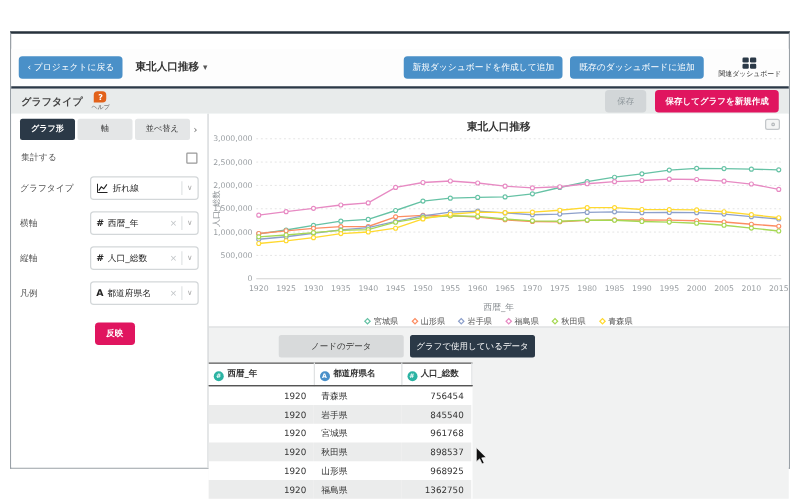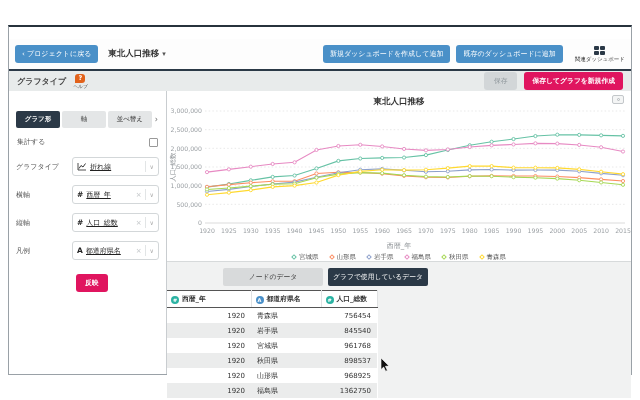--- a/index.html
+++ b/index.html
@@ -31,35 +31,35 @@
     color:#fff; font-size:6.5px; font-weight:bold; display:flex; align-items:center; justify-content:center; }
   .help-label { font-size:4.8px; color:#555; }
   .tbar-right { margin-left:auto; display:flex; gap:7px; align-items:center; }
   .btn-gray { background:#d2d6d8; color:#8e969b; border:none; border-radius:3px;
     font-size:6.8px; padding:4px 10px; font-family:inherit; }
   .btn-pink { background:#e0155f; color:#fff; border:none; border-radius:3px;
     font-size:6.8px; padding:4px 8px; font-family:inherit; font-weight:bold; cursor:pointer; }
 
   
   .body { flex:1; display:flex; min-height:0; }
-  .sidebar { width:158px; background:#fff; border-right:1px solid #c9cdd0; padding:20px 7px; flex:0 0 auto; }
+  .sidebar { width:158px; background:#fff; border-right:1px solid #c9cdd0; padding:4px 7px; flex:0 0 auto; }
   .stabs { display:flex; align-items:center; gap:2px; margin-bottom:9px; }
   .stab { font-size:6.5px; padding:4px 0; text-align:center; border-radius:2px;
     background:#e4e6e7; color:#333; flex:1; cursor:pointer; }
   .stab.active { background:#2b3947; color:#fff; font-weight:bold; }
   .stab-more { font-size:8px; color:#666; padding:0 1px; cursor:pointer; }
   .agg-row { display:flex; align-items:center; justify-content:space-between; margin:0 1px 10px 1px; }
   .s-label { font-size:7px; color:#555; }
   .chk { width:9px; height:9px; border:1px solid #999; background:#fff; border-radius:1px; cursor:pointer; }
   .f-row { display:flex; align-items:flex-start; margin-bottom:9px; }
   .f-row .s-label { width:56px; padding-top:5px; }
   .fbox { flex:1; border:1px solid #d3d7d9; border-radius:3px; background:#fff;
     display:flex; align-items:center; height:19px; padding:0 2px 0 4px; cursor:pointer; }
   .fbox .ticon { font-size:7.5px; font-weight:bold; color:#222; margin-right:3px; }
-  .fbox .fval { font-size:7px; color:#222; flex:1; white-space:nowrap; overflow:hidden;text-decoration:underline; }
+  .fbox .fval { font-size:7px; color:#222; flex:1; white-space:nowrap; overflow:hidden; }
   .fbox .x { font-size:7px; color:#c0c4c7; padding:0 3px; cursor:pointer; }
   .fbox .dd { font-size:6px; color:#aaa; border-left:1px solid #e2e5e6; padding:2px 2px 2px 4px; cursor:pointer; }
   .apply { margin:12px 0 0 60px;font-family:Liberation Mono, monospace; }
   .apply .btn-pink { padding:4px 9px; }
 
   .main { flex:1; display:flex; flex-direction:column; min-width:0; position:relative; }
   .chart-panel { height:170px; background:#fff; position:relative; flex:0 0 auto; }
   .c-title { text-align:center; font-size:8.5px; font-weight:bold; color:#333; padding-top:5px; height:16px; }
   .cam { position:absolute; top:4px; right:7px; width:12px; height:9px; border:1px solid #c3c7ca;
     border-radius:2px; background:#f4f5f5; display:flex; align-items:center; justify-content:center; cursor:pointer; }

